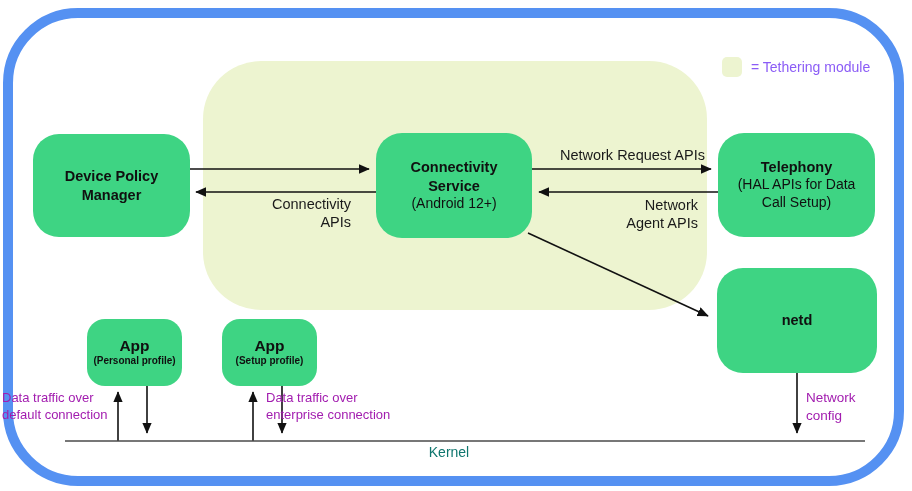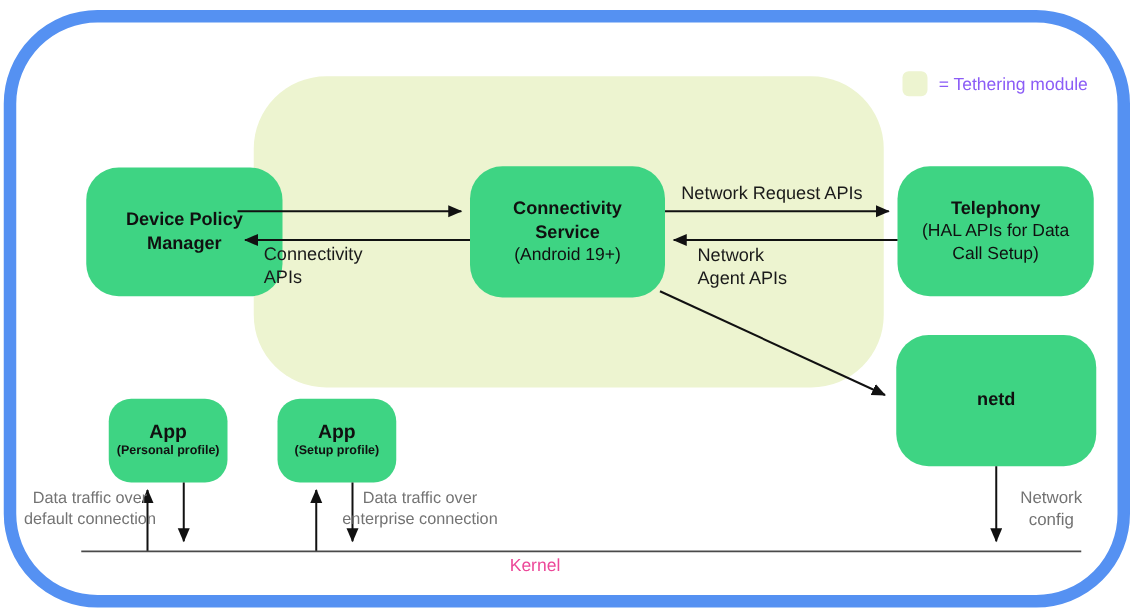--- a/index.html
+++ b/index.html
@@ -22,46 +22,46 @@
   .legend-label{
     position:absolute;left:751px;top:59px;font-size:14px;color:#8b5cf6;
   }
   .node{
     position:absolute;background:#3ed483;border-radius:26px;
     display:flex;flex-direction:column;align-items:center;justify-content:center;
     text-align:center;color:#101010;line-height:1.28;
   }
   .node .title{font-weight:bold;font-size:14.5px;white-space:pre-line;}
   .node .subtitle{font-size:14px;white-space:pre-line;}
-  #node-dpm{left:33px;top:134px;width:157px;height:103px;margin-left:36px;}
+  #node-dpm{left:33px;top:134px;width:157px;height:103px;}
   #node-cs{left:376px;top:133px;width:156px;height:105px;}
   #node-telephony{left:718px;top:133px;width:157px;height:104px;}
   #node-netd{left:717px;top:268px;width:160px;height:105px;}
   .node.app{border-radius:18px;text-align:center;}
   #node-app-personal{left:87px;top:319px;width:95px;height:67px;}
   #node-app-work{left:222px;top:319px;width:95px;height:67px;}
   .node.app .title{font-size:15.5px;line-height:1.15;}
   .node.app .subtitle{font-size:10px;font-weight:bold;}
   .edge-label{
-    position:absolute;font-size:14.5px;color:#1a1a1a;text-align:left;
+    position:absolute;font-size:14.5px;color:#1a1a1a;text-align:right;
     white-space:pre-line;line-height:1.25;
   }
   #lbl-connectivity-apis{left:211px;top:195px;width:140px;}
   #lbl-network-request{left:545px;top:146px;width:160px;}
   #lbl-network-agent{left:558px;top:196px;width:140px;}
   #lbl-network-setup{left:490px;top:271px;width:160px;}
   .blue-label{
-    position:absolute;font-size:13px;color:#737373;text-align:center;
+    position:absolute;font-size:13px;color:#a21caf;text-align:left;
     white-space:pre-line;line-height:1.3;
   }
   #lbl-data-default{left:2px;top:390px;width:140px;}
   #lbl-data-enterprise{left:266px;top:390px;width:140px;}
   #lbl-network-config{left:806px;top:389px;width:70px;font-size:13.5px;}
-  #lbl-kernel{position:absolute;left:378px;top:444px;width:100px;text-align:center;
-    font-size:14px;color:#ec4899;}
+  #lbl-kernel{position:absolute;left:399px;top:444px;width:100px;text-align:center;
+    font-size:14px;color:#0f766e;}
   svg.wires{position:absolute;left:0;top:0;pointer-events:none;}
 </style>
 </head>
 <body>
 
 <div id="canvas">
 
   <div class="outer-border"></div>
   <div class="tethering-region"></div>
 
@@ -69,21 +69,21 @@
   <div class="legend-label">= Tethering module</div>
 
   <div class="node" id="node-dpm">
     <div class="title">Device Policy
 Manager</div>
   </div>
 
   <div class="node" id="node-cs">
     <div class="title">Connectivity
 Service</div>
-    <div class="subtitle">(Android 19+)</div>
+    <div class="subtitle">(Android 12+)</div>
   </div>
 
   <div class="node" id="node-telephony">
     <div class="title">Telephony</div>
     <div class="subtitle">(HAL APIs for Data
 Call Setup)</div>
   </div>
 
   <div class="node" id="node-netd">
     <div class="title">netd</div>

